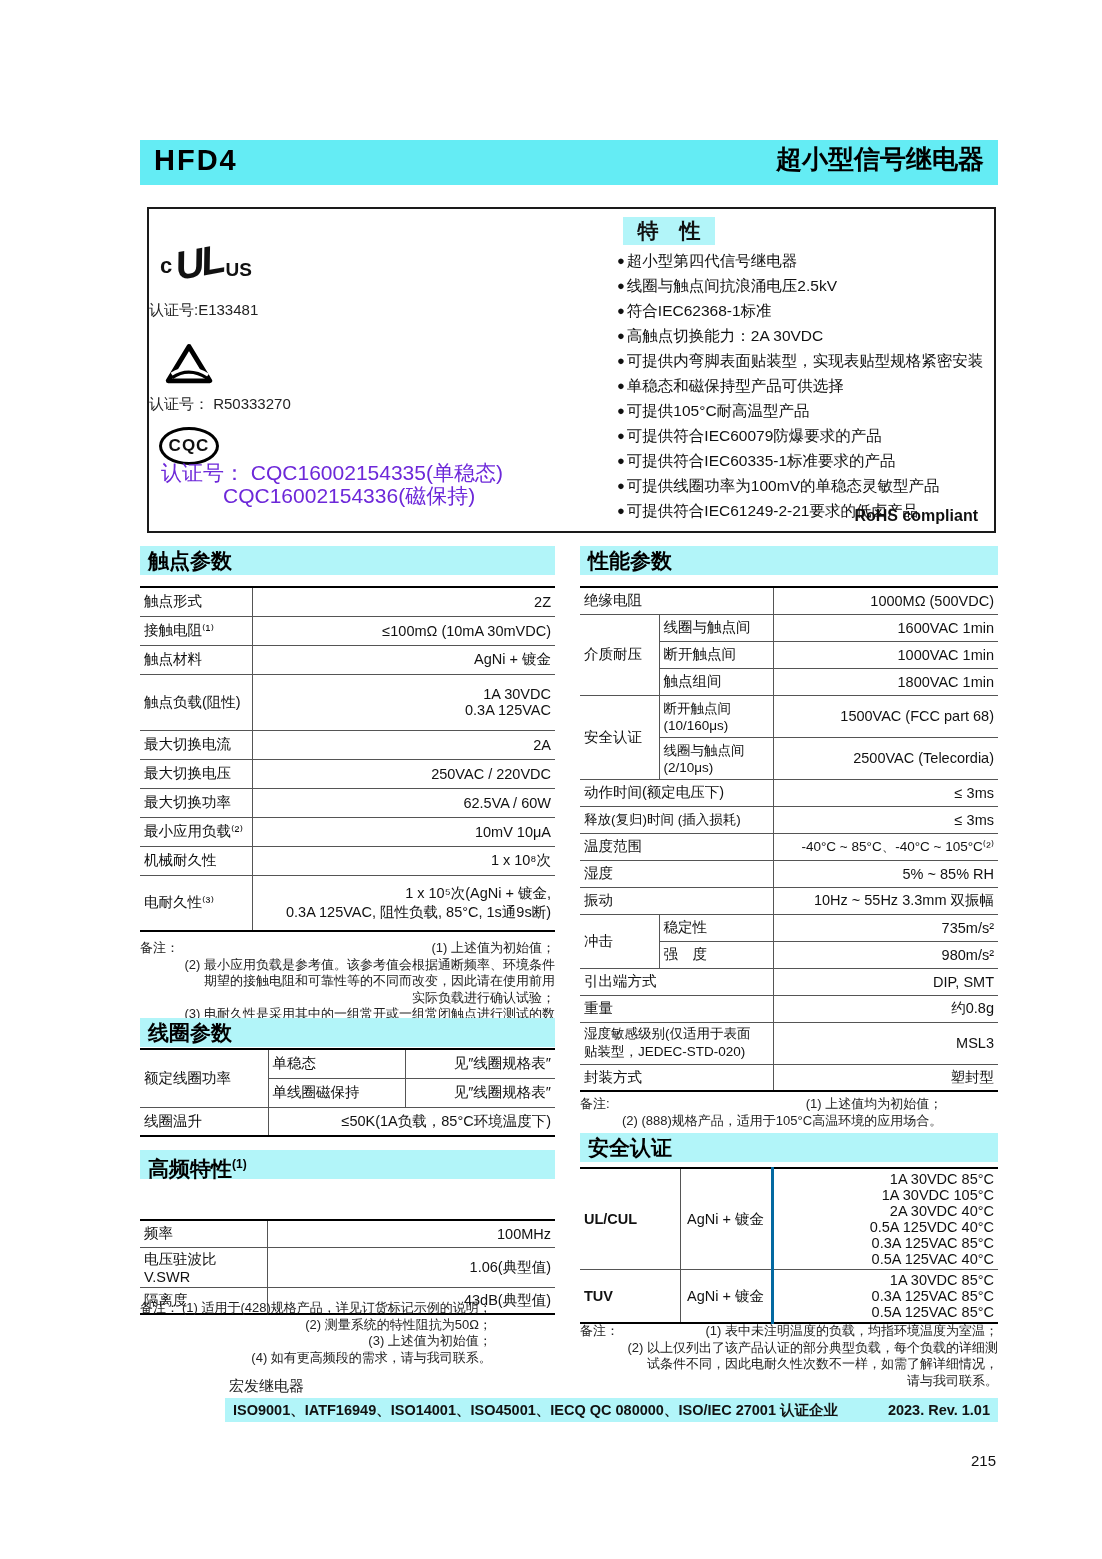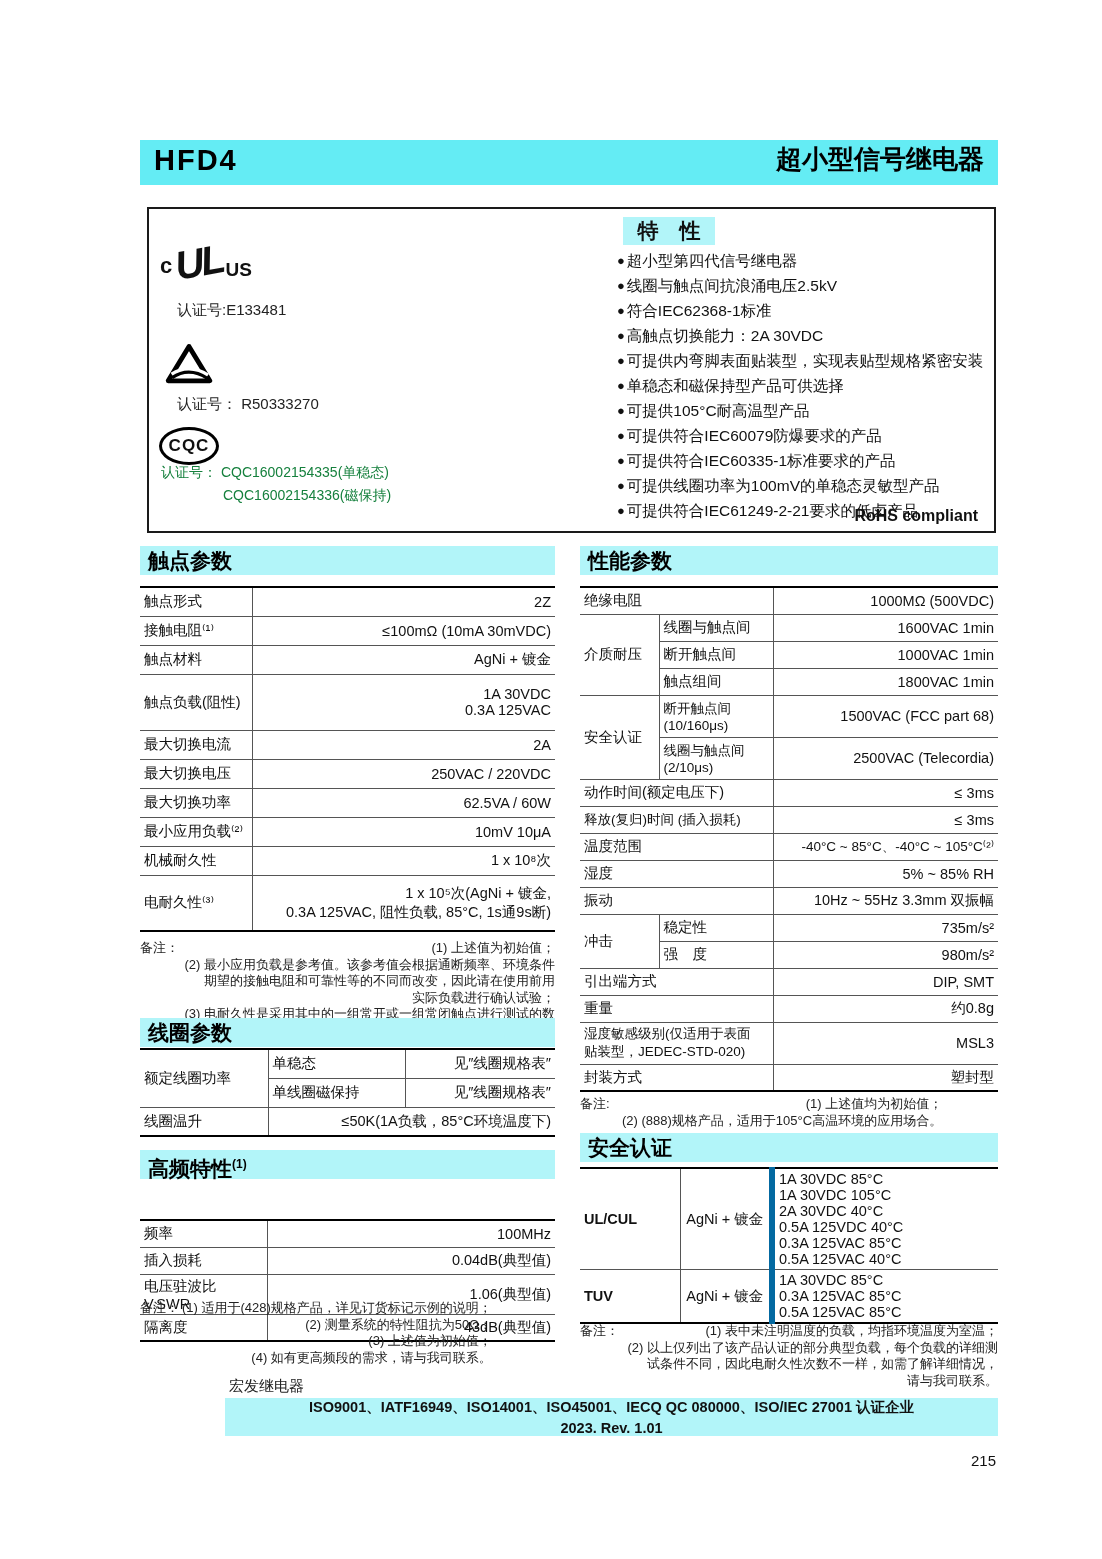--- a/index.html
+++ b/index.html
@@ -12,27 +12,27 @@
   .model{font-size:29px;font-weight:bold;letter-spacing:2px;color:#000;}
   .doc-title{font-size:26px;font-weight:bold;color:#000;}
   
   .cert-box{position:absolute;left:147px;top:207px;width:849px;height:326px;
             border:2px solid #1a1a1a;box-sizing:border-box;}
   .ul-logo{position:absolute;left:11px;top:36px;display:flex;align-items:flex-end;}
   .ul-c{font-size:22px;font-weight:bold;line-height:1;margin-bottom:2px;}
   .ul-mark{font-size:40px;font-weight:900;font-style:italic;line-height:.85;
            transform:rotate(-10deg);letter-spacing:-3px;margin:0 3px;}
   .ul-us{font-size:19px;font-weight:bold;line-height:1;}
-  .cert-label{position:absolute;left:28px;font-size:15px;color:#222;}
+  .cert-label{position:absolute;left:0;font-size:15px;color:#222;}
   .vde-tri{position:absolute;left:16px;top:131px;width:48px;height:48px;}
   .cqc-logo{position:absolute;left:10px;top:218px;width:60px;height:38px;border:3px solid #000;
             border-radius:50%;display:flex;align-items:center;justify-content:center;
             font-size:17px;font-weight:800;letter-spacing:1px;box-sizing:border-box;}
   .cqc-line2{margin-left:62px;}
-  .cqc-wrap{position:absolute;left:12px;top:252px;font-size:14px;line-height:23px;color:#15803d;}
+  .cqc-wrap{position:absolute;left:12px;top:252px;font-size:21px;line-height:23px;color:#6d28d9;}
   
   .features{position:absolute;left:468px;top:6px;width:374px;}
   .features-title{width:92px;height:28px;background:var(--section-cyan,#b2f5f9);
                   font-size:21px;font-weight:bold;text-align:center;line-height:28px;margin:2px 0 3px 6px;}
   .features ul{list-style:none;margin:0;padding:0;}
   .features li{font-size:15.5px;line-height:25px;white-space:nowrap;}
   .features li::before{content:"●";font-size:13px;margin-right:2px;vertical-align:1px;}
   .features{height:0;} 
   .rohs-abs{position:absolute;right:16px;bottom:6px;font-size:16px;font-weight:bold;}
   
@@ -51,26 +51,26 @@
   td.nw{white-space:nowrap;}
   .h29{height:29px;} .h27{height:27px;} .h56{height:56px;} .h42{height:42px;}
   .fs13{font-size:13.5px !important;}
   
   .notes{position:absolute;display:flex;font-size:13px;line-height:16.5px;color:#222;}
   .notes-prefix{flex:0 0 42px;}
   .note{padding-left:22px;text-indent:-22px;text-align:right;}
   
   td.cert-name{font-weight:bold;font-size:15px;white-space:nowrap;}
   td.mat{text-align:center;border-left:1px solid #555;white-space:nowrap;}
-  td.loads{text-align:left;border-left:6px solid #0369a1;font-size:14px;line-height:16px;white-space:pre-line;}
+  td.loads{text-align:right;border-left:3px solid #0369a1;font-size:14px;line-height:16px;white-space:pre-line;}
   
   .brand{position:absolute;left:229px;top:1377px;font-size:15px;color:#222;}
-  .iso-bar{position:absolute;left:225px;top:1398px;width:773px;height:38px;
+  .iso-bar{position:absolute;left:225px;top:1398px;width:773px;height:24px;
            background:var(--section-cyan,#b2f5f9);display:flex;align-items:center;
-           justify-content:space-between;padding:0 22px;box-sizing:border-box;flex-direction:column;}
+           justify-content:space-between;padding:0 8px;box-sizing:border-box;}
   .iso-text{font-size:14.5px;font-weight:bold;white-space:nowrap;}
   .rev-text{font-size:14.5px;font-weight:bold;white-space:nowrap;}
   .page-num{position:absolute;left:930px;top:1452px;width:66px;text-align:right;font-size:15px;}
 </style>
 </head>
 <body>
 
 <div class="page">
 
   <div class="top-bar">
@@ -215,24 +215,20 @@
     <colgroup>
         <col style="width:127px">
         <col>
       </colgroup>
     <tbody>
         <tr class="h27">
           <td class="lbl">频率</td>
           <td class="val">100MHz</td>
         </tr>
     <tr class="h27">
-          <td class="lbl">插入损耗</td>
-          <td class="val">0.04dB(典型值)</td>
-        </tr>
-    <tr class="h27">
           <td class="lbl">电压驻波比V.SWR</td>
           <td class="val">1.06(典型值)</td>
         </tr>
     <tr class="h27">
           <td class="lbl">隔离度</td>
           <td class="val">43dB(典型值)</td>
         </tr>
   </tbody>
     </table>
 

